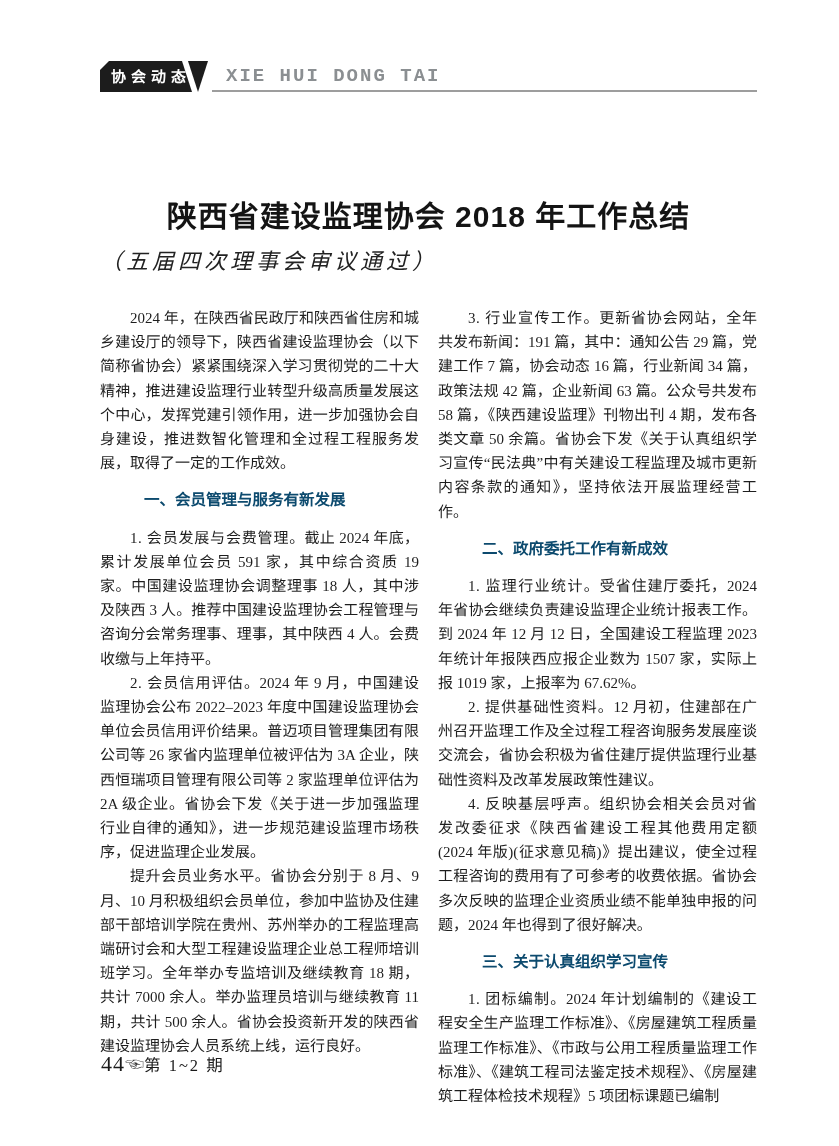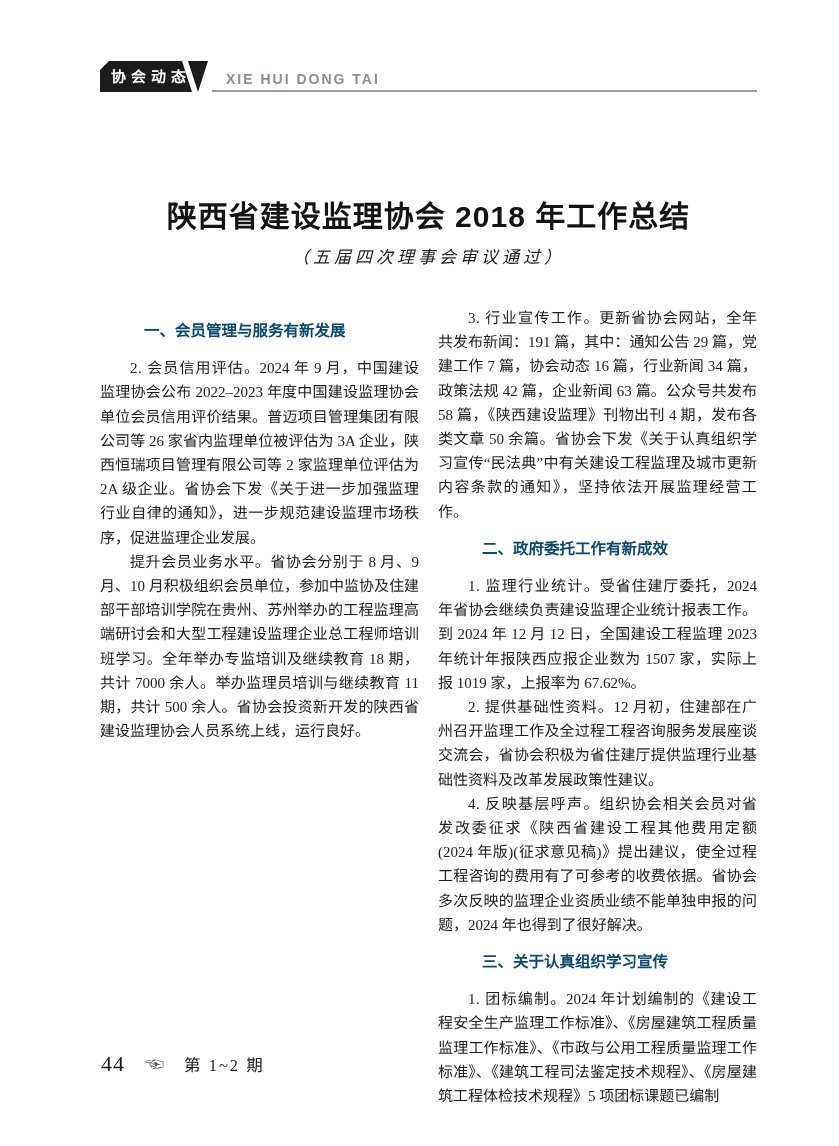--- a/index.html
+++ b/index.html
@@ -19,36 +19,35 @@
   .badge{position:relative;width:112px;height:32px;flex:0 0 112px;}
   .badge svg{position:absolute;left:0;top:0;display:block;}
   .badge-label{
     position:absolute;left:11px;top:0;height:31px;line-height:31px;
     color:#ffffff;font-family:"Liberation Sans","DejaVu Sans",sans-serif;
     font-weight:700;font-size:15px;letter-spacing:5px;white-space:nowrap;
   }
   .header-rule{flex:1;position:relative;border-bottom:2px solid #9d9d9d;}
   .pinyin{
     position:absolute;left:14px;bottom:3px;
-    font-family:Liberation Sans, sans-serif;
-    font-weight:700;font-size:14px;letter-spacing:2px;color:#8b8f92;
+    font-family:Liberation Mono, monospace;
+    font-weight:700;font-size:19px;letter-spacing:2px;color:#8b8f92;
     white-space:nowrap;
   }
   
   .title{
     position:absolute;left:100px;right:82px;top:192px;
     text-align:center;
     font-family:"Liberation Sans","DejaVu Sans",sans-serif;
     font-weight:700;font-size:30px;letter-spacing:1px;color:#141414;
     white-space:nowrap;
   }
   .subtitle{
     position:absolute;left:100px;right:82px;top:243px;
-    text-align:center;
-    font-size:17px;letter-spacing:4px;color:#222;
+    font-size:22px;letter-spacing:4px;color:#222;
     font-style:italic;
   }
   
   .columns{
     position:absolute;left:100px;right:82px;top:306px;
     display:flex;gap:19px;
   }
   .col{
     width:319px;flex:0 0 319px;
     font-size:15px;line-height:24.2px;
@@ -57,21 +56,21 @@
   .col p{margin:0;text-indent:2em;}
   .col .heading{
     margin:13px;text-indent:2em;
     font-family:"Liberation Sans","DejaVu Sans",sans-serif;
     font-weight:700;font-size:15.5px;color:#0c4a6e;
   }
   .lead{letter-spacing:0.5px;}
   
   .footer{
     position:absolute;left:101px;top:1049px;height:30px;
-    display:flex;align-items:center;gap:20px;
+    display:flex;align-items:center;
   }
   .page-number{font-size:22px;color:#1a1a1a;letter-spacing:1px;}
   .hand-icon{font-size:19px;color:#3c3c3c;line-height:1;}
   .issue{font-size:16.5px;color:#1a1a1a;letter-spacing:2px;}
 </style>
 </head>
 <body>
 
 <div class="page">
 
@@ -87,21 +86,23 @@
       <span class="pinyin">XIE HUI DONG TAI</span>
     </div>
   </div>
 
   <div class="title">陕西省建设监理协会 2018 年工作总结</div>
   <div class="subtitle">（五届四次理事会审议通过）</div>
 
   <div class="columns">
 
     <div class="col">
+      <p><span>2024 年，在陕西省民政厅和陕西省住房和城乡建设厅的领导下，陕西省建设监理协会（以下简称省协会）紧紧围绕深入学习贯彻党的二十大精神，推进建设监理行业转型升级高质量发展这个中心，发挥党建引领作用，进一步加强协会自身建设，推进数智化管理和全过程工程服务发展，取得了一定的工作成效。</span></p>
       <p class="heading">一、会员管理与服务有新发展</p>
+      <p><span class="lead">1. 会员发展与会费管理</span><span>。截止 2024 年底，累计发展单位会员 591 家，其中综合资质 19 家。中国建设监理协会调整理事 18 人，其中涉及陕西 3 人。推荐中国建设监理协会工程管理与咨询分会常务理事、理事，其中陕西 4 人。会费收缴与上年持平。</span></p>
       <p><span class="lead">2. 会员信用评估</span><span>。2024 年 9 月，中国建设监理协会公布 2022–2023 年度中国建设监理协会单位会员信用评价结果。普迈项目管理集团有限公司等 26 家省内监理单位被评估为 3A 企业，陕西恒瑞项目管理有限公司等 2 家监理单位评估为 2A 级企业。省协会下发《关于进一步加强监理行业自律的通知》，进一步规范建设监理市场秩序，促进监理企业发展。</span></p>
       <p><span>提升会员业务水平。省协会分别于 8 月、9 月、10 月积极组织会员单位，参加中监协及住建部干部培训学院在贵州、苏州举办的工程监理高端研讨会和大型工程建设监理企业总工程师培训班学习。全年举办专监培训及继续教育 18 期，共计 7000 余人。举办监理员培训与继续教育 11 期，共计 500 余人。省协会投资新开发的陕西省建设监理协会人员系统上线，运行良好。</span></p>
     </div>
 
     <div class="col">
       <p><span class="lead">3. 行业宣传工作</span><span>。更新省协会网站，全年共发布新闻：191 篇，其中：通知公告 29 篇，党建工作 7 篇，协会动态 16 篇，行业新闻 34 篇，政策法规 42 篇，企业新闻 63 篇。公众号共发布 58 篇，《陕西建设监理》刊物出刊 4 期，发布各类文章 50 余篇。省协会下发《关于认真组织学习宣传“民法典”中有关建设工程监理及城市更新内容条款的通知》，坚持依法开展监理经营工作。</span></p>
       <p class="heading">二、政府委托工作有新成效</p>
       <p><span class="lead">1. 监理行业统计</span><span>。受省住建厅委托，2024 年省协会继续负责建设监理企业统计报表工作。到 2024 年 12 月 12 日，全国建设工程监理 2023 年统计年报陕西应报企业数为 1507 家，实际上报 1019 家，上报率为 67.62%。</span></p>
       <p><span class="lead">2. 提供基础性资料</span><span>。12 月初，住建部在广州召开监理工作及全过程工程咨询服务发展座谈交流会，省协会积极为省住建厅提供监理行业基础性资料及改革发展政策性建议。</span></p>
       <p><span class="lead">4. 反映基层呼声</span><span>。组织协会相关会员对省发改委征求《陕西省建设工程其他费用定额(2024 年版)(征求意见稿)》提出建议，使全过程工程咨询的费用有了可参考的收费依据。省协会多次反映的监理企业资质业绩不能单独申报的问题，2024 年也得到了很好解决。</span></p>

